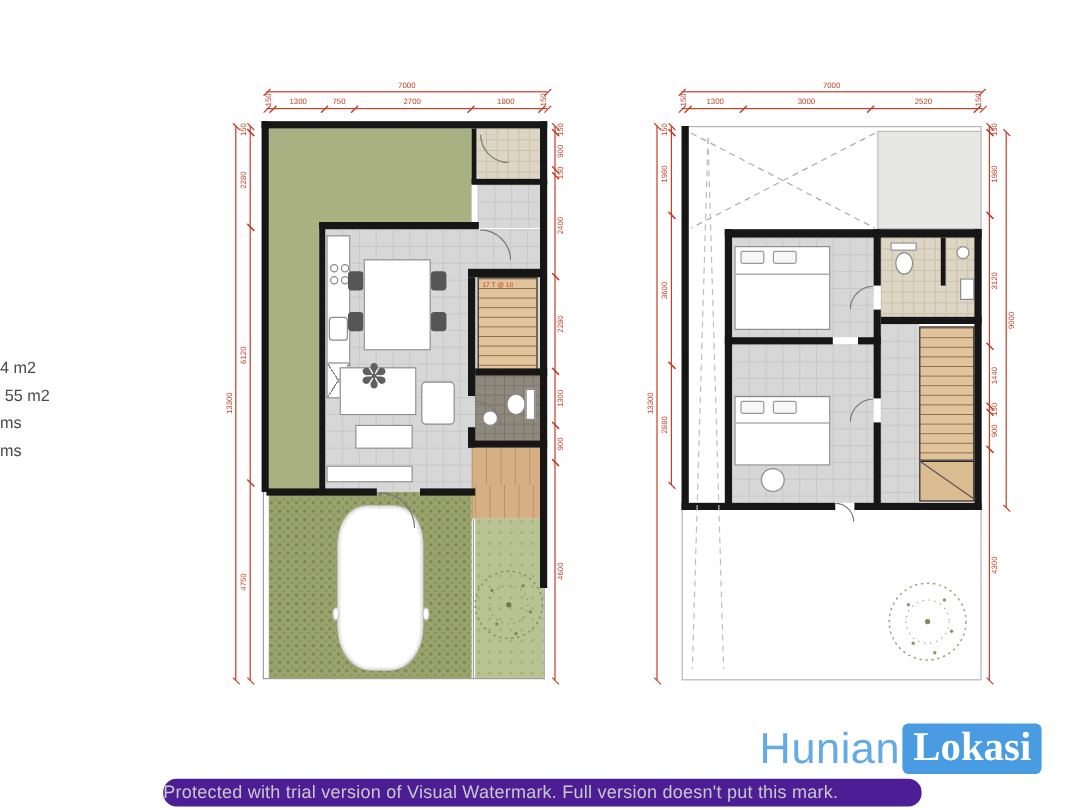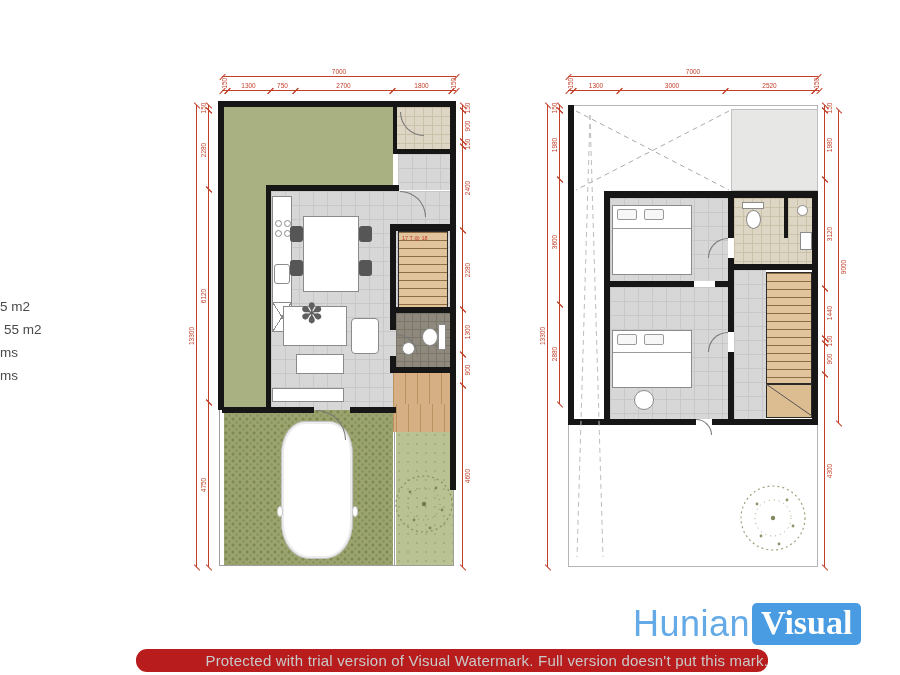--- a/index.html
+++ b/index.html
@@ -37,29 +37,29 @@
   .dimv.lab-right .dlbl{left:2px}
   .arc{border:1px solid #777;background:transparent}
   .arc-tr{border-left:none;border-bottom:none;border-radius:0 100% 0 0}
   .arc-tl{border-right:none;border-bottom:none;border-radius:100% 0 0 0}
   .arc-bl{border-right:none;border-top:none;border-radius:0 0 0 100%}
   .info-line{font-size:13.5px;color:#4a4a4a;line-height:23px;white-space:nowrap}
   .stair-note{font-size:5.5px;color:var(--red);white-space:nowrap}
   .plant-glyph{font-size:28px;color:#5f5f5f;line-height:1}
   .logo-light{font-size:36px;color:#64aae6;letter-spacing:.5px}
   .logo-badge{font-family:"Liberation Serif",serif;font-weight:bold;font-size:34px;color:#fff;background:#4a9ce2;border-radius:5px;padding:1px 9px 3px 9px;margin-left:2px}
-  .wm-bar{background:#b91c1c;border-radius:11px;color:#c9c9c9;font-size:15px;text-align:right;line-height:23px;letter-spacing:.2px}
+  .wm-bar{background:#4c1d95;border-radius:11px;color:#c9c9c9;font-size:15px;text-align:left;line-height:23px;letter-spacing:.2px}
 </style>
 </head>
 <body>
 
 <div class="canvas">
 
   <div class="abs" style="left:0;top:295px">
-    <div class="info-line">5 m2</div>
+    <div class="info-line">4 m2</div>
     <div class="info-line" style="padding-left:4px">55 m2</div>
     <div class="info-line">ms</div>
     <div class="info-line">ms</div>
   </div>
 
   <div class="abs green" style="left:224px;top:107px;width:169px;height:80px"></div>
   <div class="abs green" style="left:224px;top:107px;width:42px;height:303px"></div>
   <div class="abs beige" style="left:396px;top:107px;width:54px;height:42px"></div>
   <div class="abs tile" style="left:398px;top:154px;width:52px;height:36px"></div>
   <div class="abs tile" style="left:271px;top:191px;width:179px;height:221px"></div>
@@ -314,18 +314,18 @@
     </div>
   <div class="abs dimv lab-right" style="left:824px;top:374px;height:193px">
       <span class="dlbl">4300</span>
     </div>
   <div class="abs dimv lab-right" style="left:838px;top:110px;height:313px">
       <span class="dlbl">9000</span>
     </div>
 
   <div class="abs" style="left:633px;top:603px;display:flex;align-items:center">
     <span class="logo-light">Hunian</span>
-    <span class="logo-badge">Visual</span>
+    <span class="logo-badge">Lokasi</span>
   </div>
 
   <div class="abs wm-bar" style="left:136px;top:649px;width:632px;height:23px">Protected with trial version of Visual Watermark. Full version doesn't put this mark.</div>
 
 </div>
 
 </body></html>

